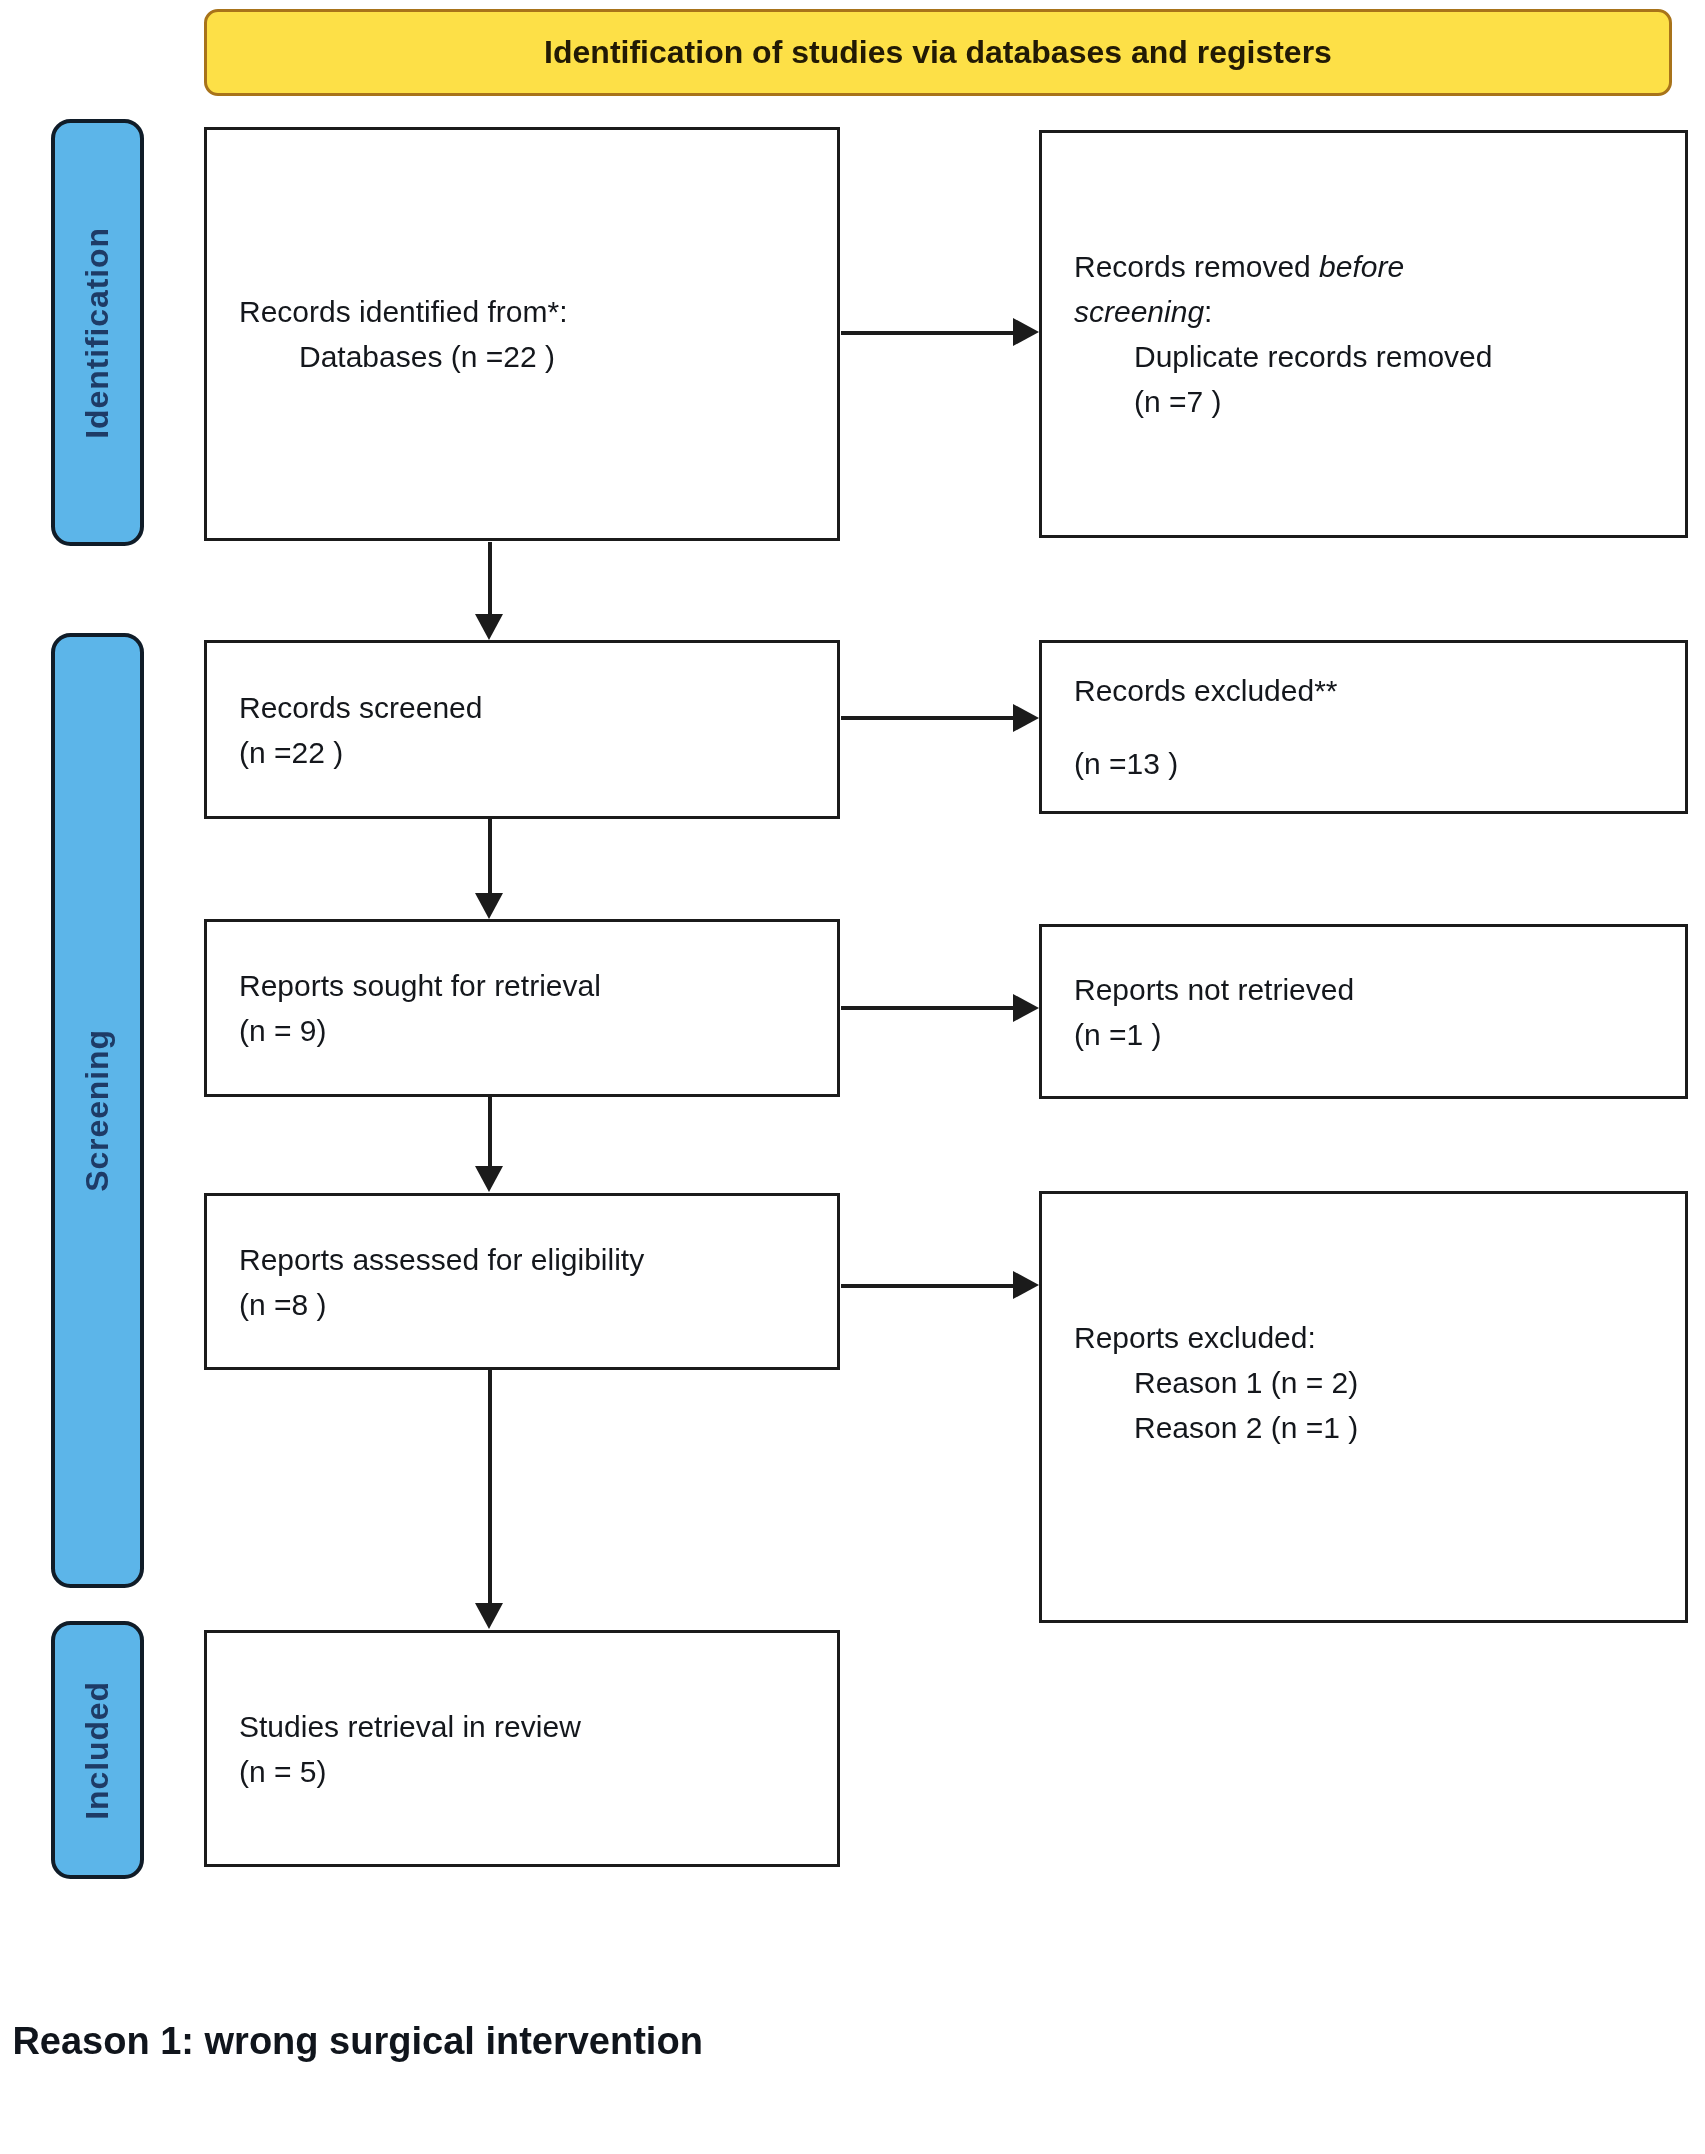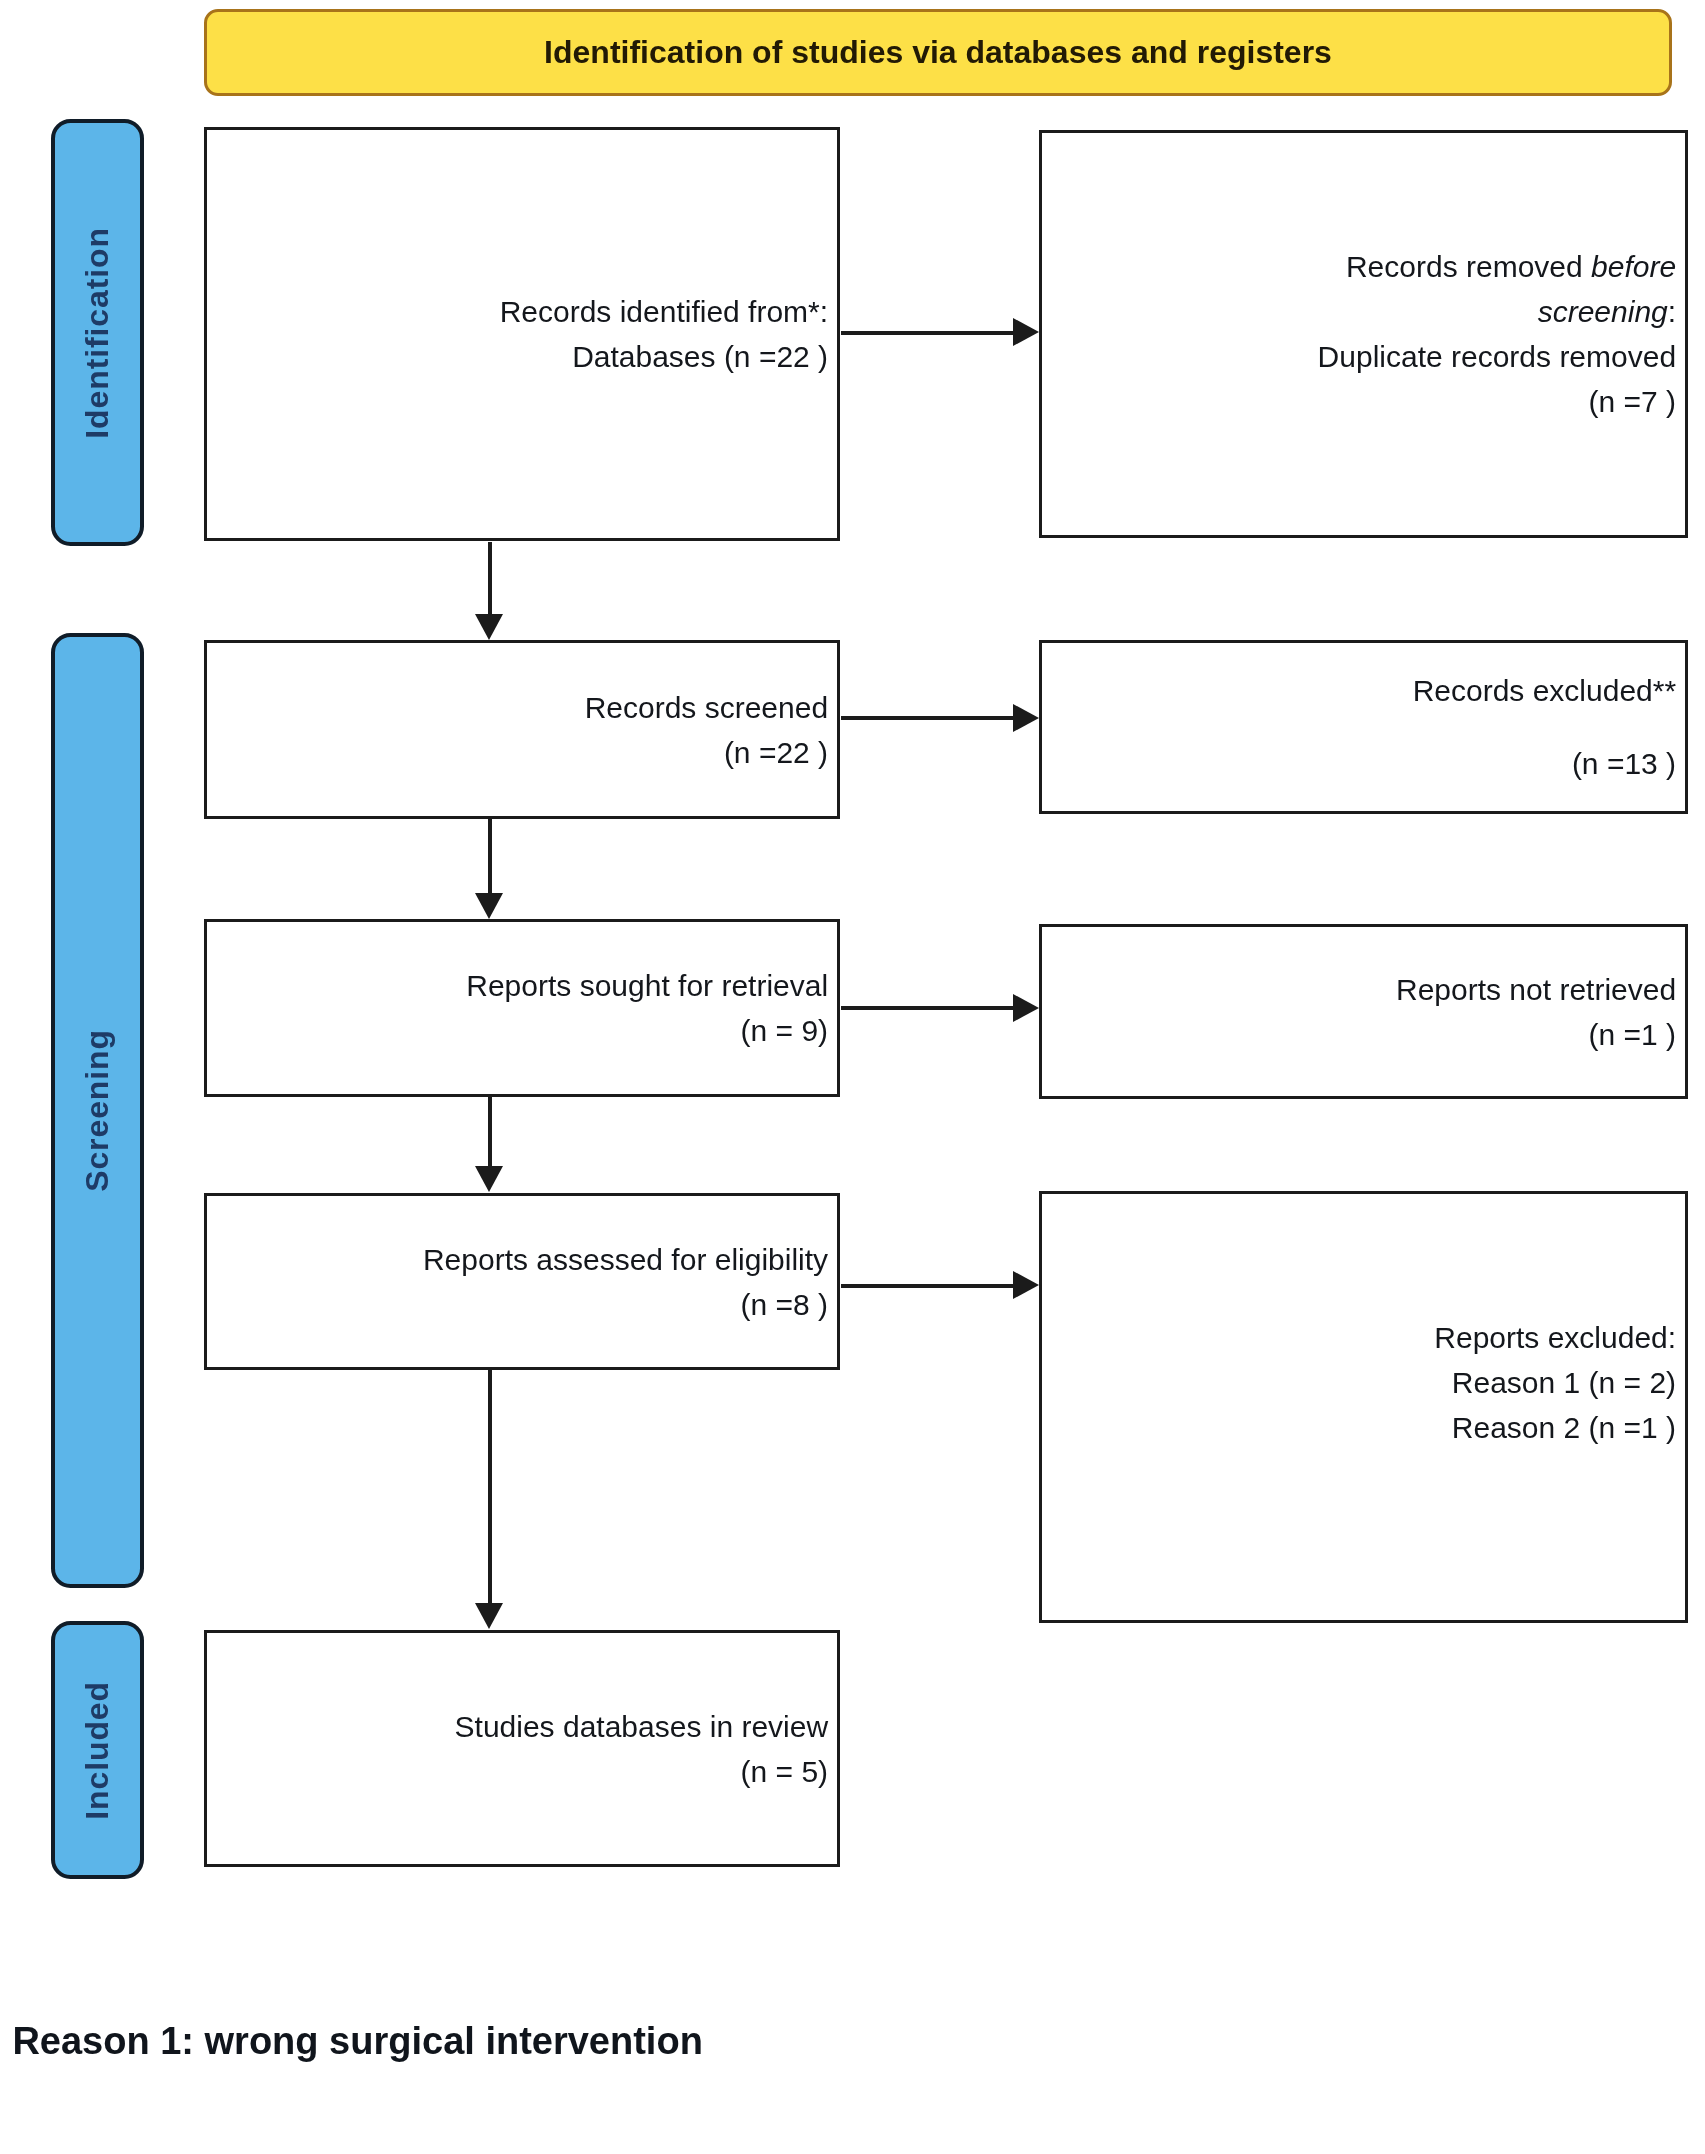--- a/index.html
+++ b/index.html
@@ -63,21 +63,21 @@
     position: absolute;
     background: #ffffff;
     border: 3.5px solid #1b1b1b;
     display: flex;
     flex-direction: column;
     justify-content: center;
     font-size: 30px;
     line-height: 1.5;
     color: #14171c;
   }
-  .box .ln { padding-left: 32px; padding-right: 8.9px; text-align: right; }
+  .box .ln { padding-left: 32px; padding-right: 8.9px; }
   .box .ln.ind { padding-left: 92px; }
   .box .it { font-style: italic; }
 
   .col-left  { left: 204px; width: 630px; }
   .col-right { left: 1039px; width: 643px; }
 
   .box-records-identified { top: 127px;  height: 408px; }
   .box-records-removed    { top: 130px;  height: 402px; }
   .box-records-screened   { top: 640px;  height: 173px; }
   .box-records-excluded   { top: 640px;  height: 168px; gap: 28px; }
@@ -147,21 +147,21 @@
     <div class="ln">Reports sought for retrieval</div>
     <div class="ln">(n = 9)</div>
   </div>
 
   <div class="box col-left box-reports-assessed">
     <div class="ln">Reports assessed for eligibility</div>
     <div class="ln">(n =8 )</div>
   </div>
 
   <div class="box col-left box-studies-included">
-    <div class="ln">Studies databases in review</div>
+    <div class="ln">Studies retrieval in review</div>
     <div class="ln">(n = 5)</div>
   </div>
 
   <div class="box col-right box-records-removed">
     <div class="ln"><span>Records removed </span><span class="it">before</span></div>
     <div class="ln"><span class="it">screening</span><span>:</span></div>
     <div class="ln ind">Duplicate records removed</div>
     <div class="ln ind">(n =7 )</div>
   </div>
 

